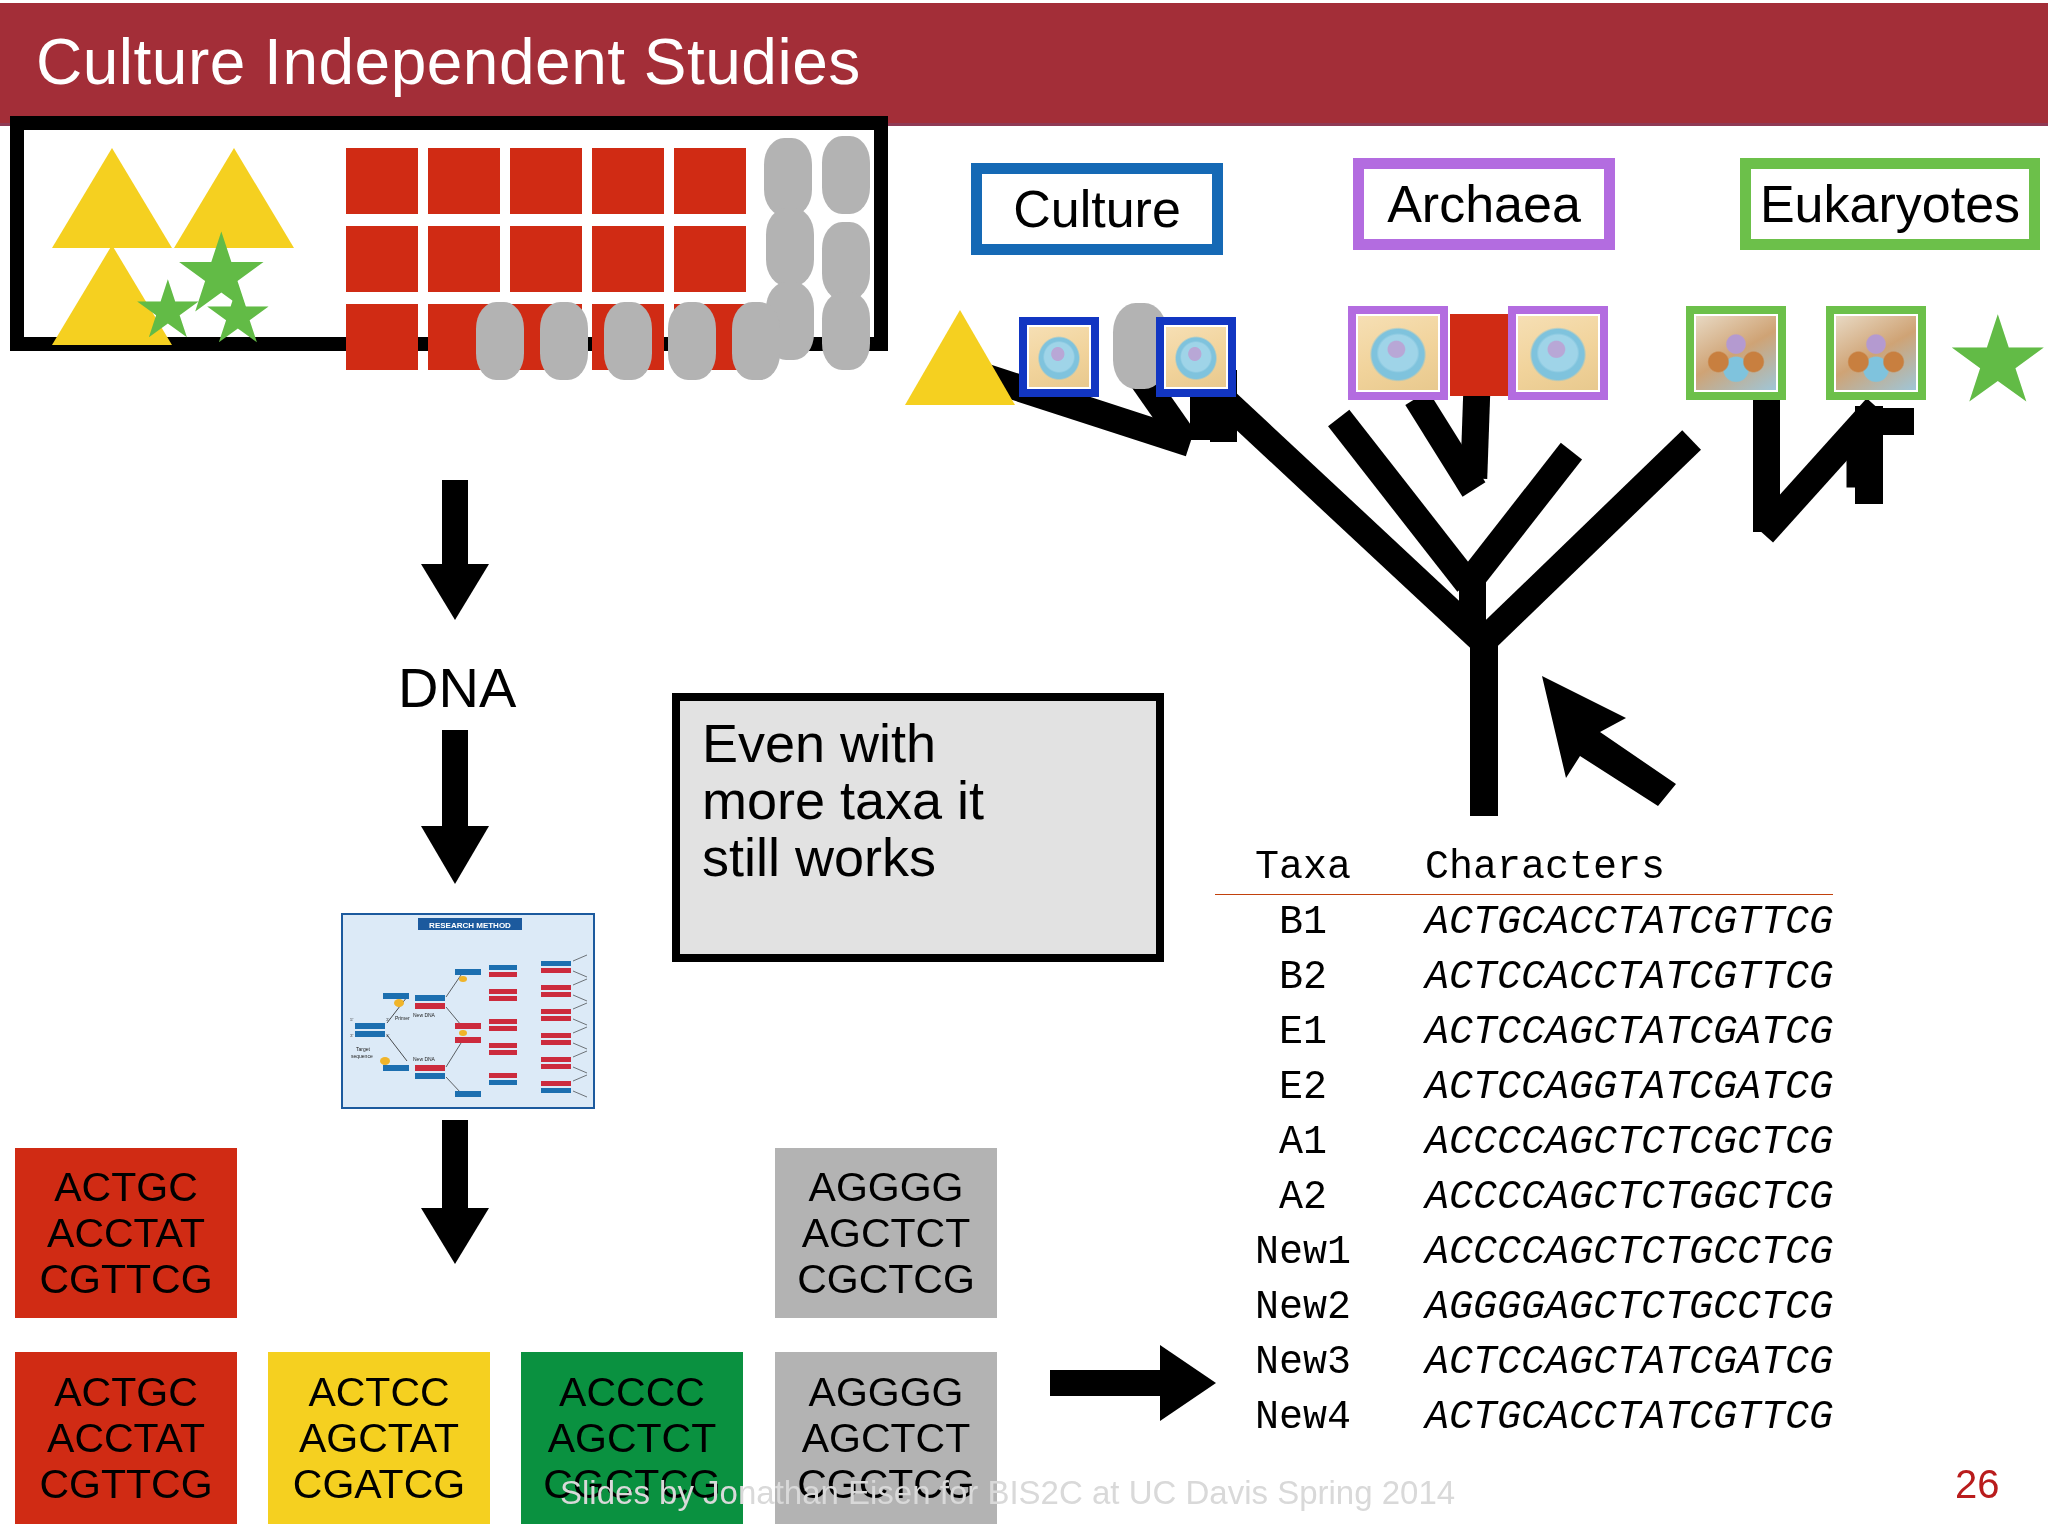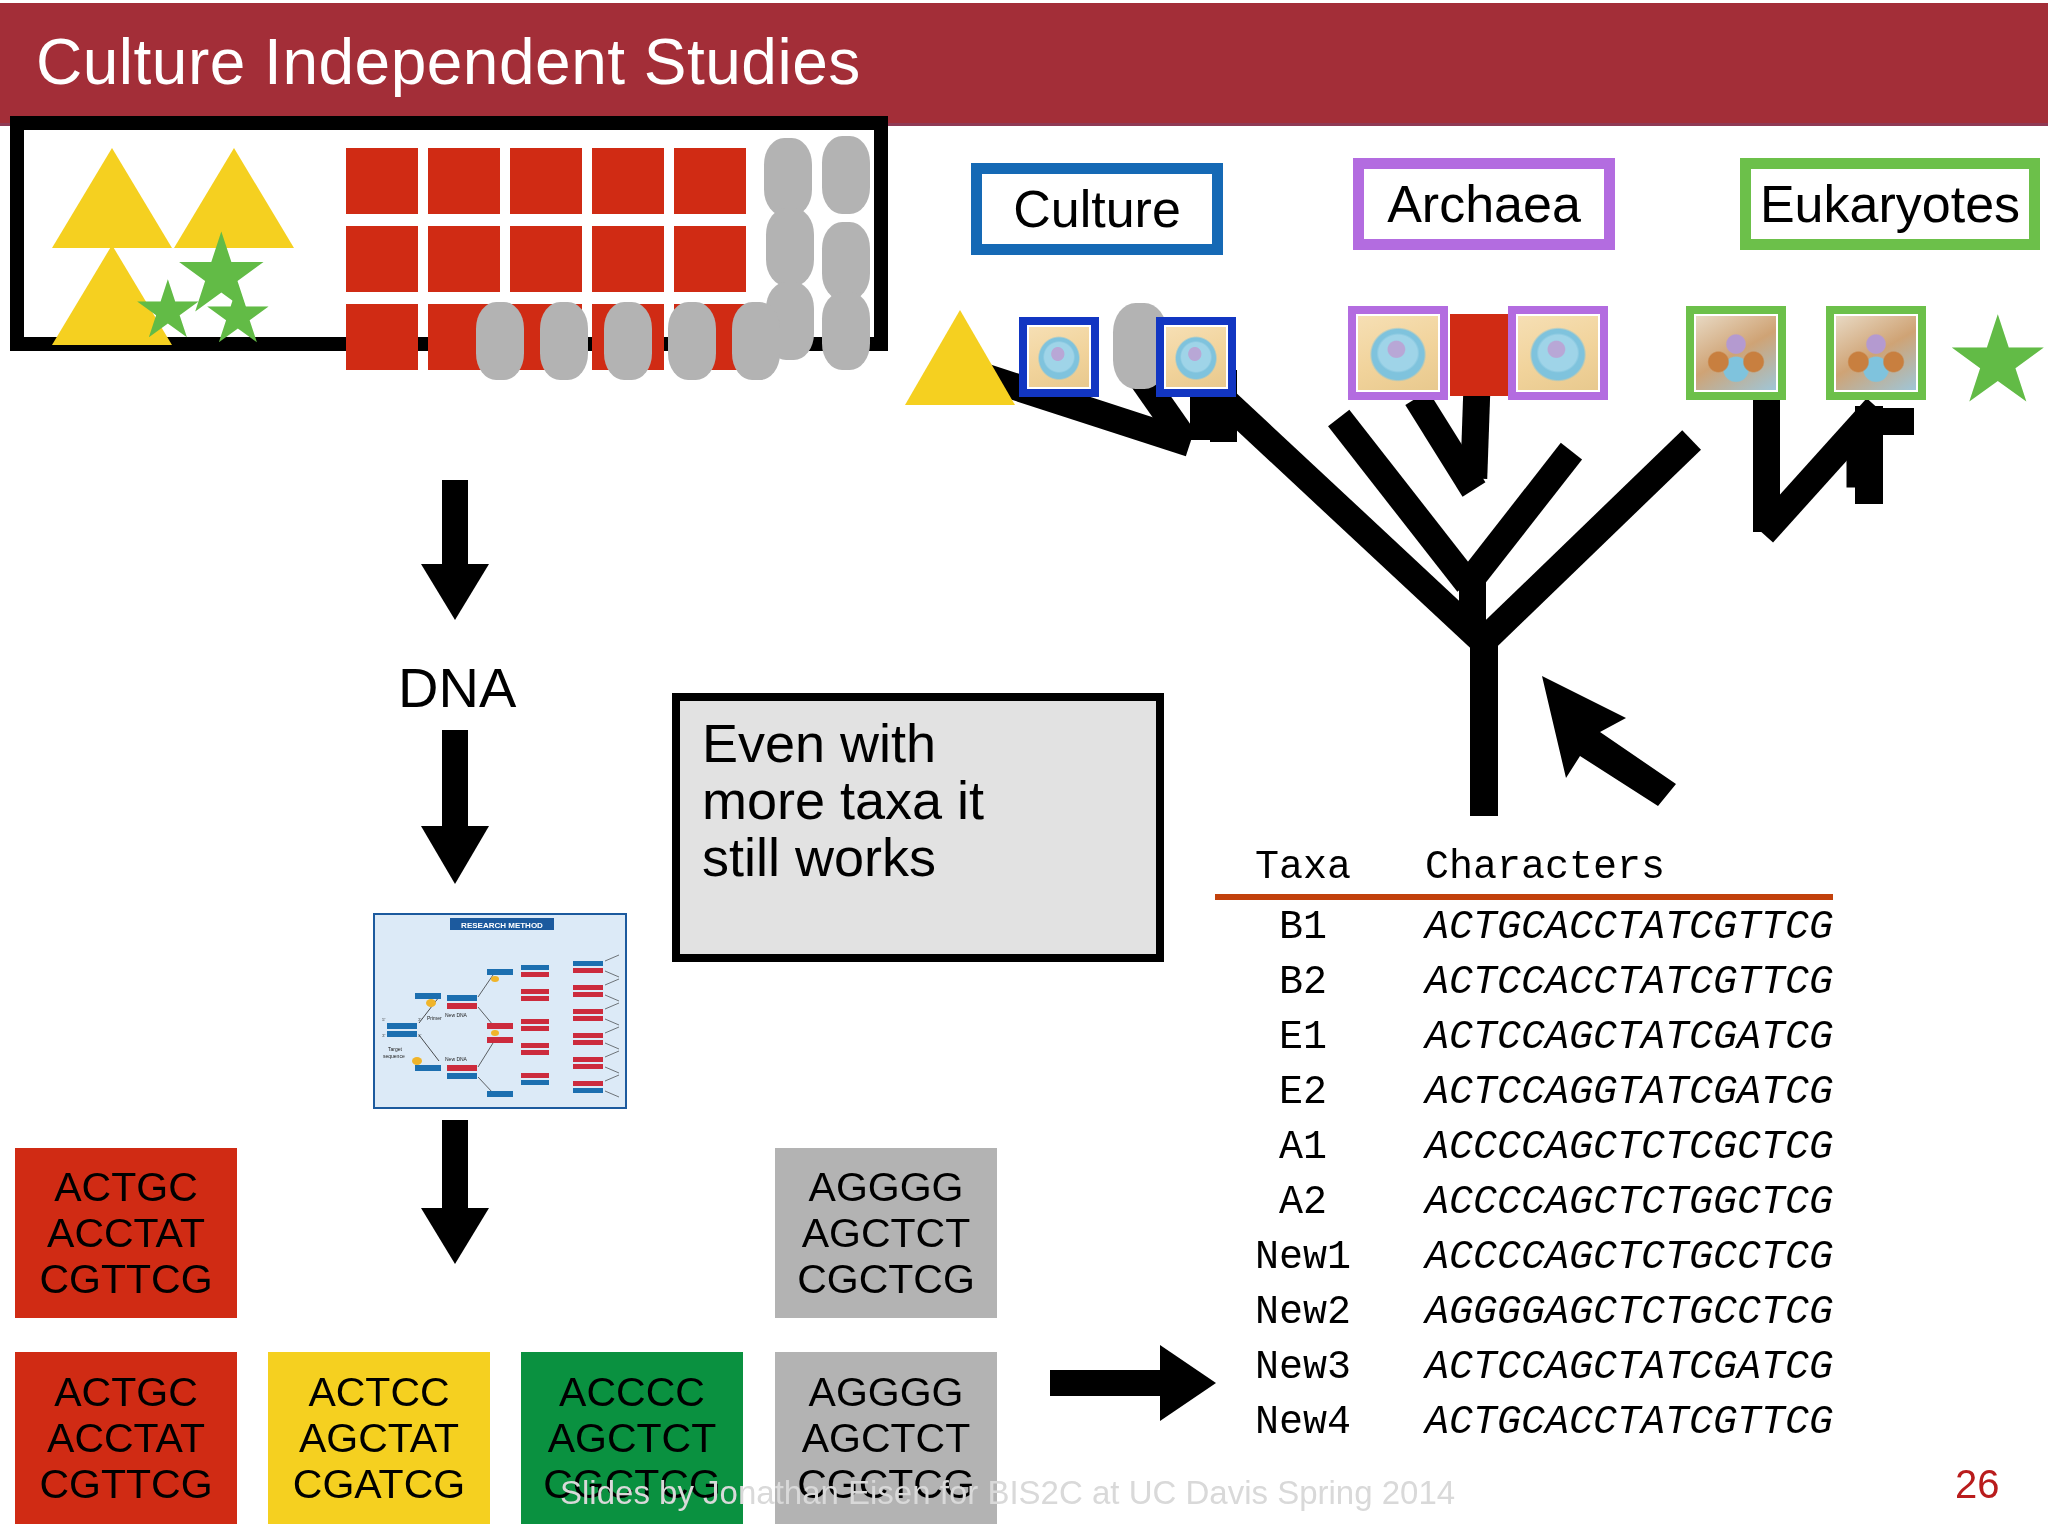--- a/index.html
+++ b/index.html
@@ -62,21 +62,20 @@
   .dnalabel{
     position:absolute;left:398px;top:655px;
     font-size:56px;color:#000;white-space:nowrap;
   }
 
   
   .pcrfig{
     position:absolute;left:341px;top:913px;width:254px;height:196px;
     background:#7dd3fc;border:2px solid #1c5a9e;box-sizing:border-box;
     overflow:hidden;
-    margin-left:32px;
   }
 
   
   .callout{
     position:absolute;left:672px;top:693px;width:492px;height:269px;
     background:#e2e2e2;border:8px solid #000;box-sizing:border-box;
     padding:14px 22px;
   }
   .callout .line{
     font-size:54px;color:#000;line-height:1.06;white-space:nowrap;
@@ -122,21 +121,21 @@
 
   
   .taxatable{
     position:absolute;left:1215px;top:845px;
     font-family:"Liberation Mono","DejaVu Sans Mono",monospace;
     font-size:40px;color:#000;
   }
   .taxatable table{border-collapse:collapse;}
   .taxatable th{
     font-weight:normal;padding:0 0 4px 0;text-align:center;
-    border-bottom:6px solid #c2410c;
+    border-bottom:1px solid #c2410c;
   }
   .taxatable th.c1{width:176px;}
   .taxatable th.c2{padding-left:34px;text-align:left;}
   .taxatable td{padding:5px 0;white-space:nowrap;}
   .taxatable td.c1{text-align:center;}
   .taxatable td.c2{padding-left:34px;text-align:left;font-style:italic;}
 
   
   .footer{
     position:absolute;left:560px;top:1474px;

